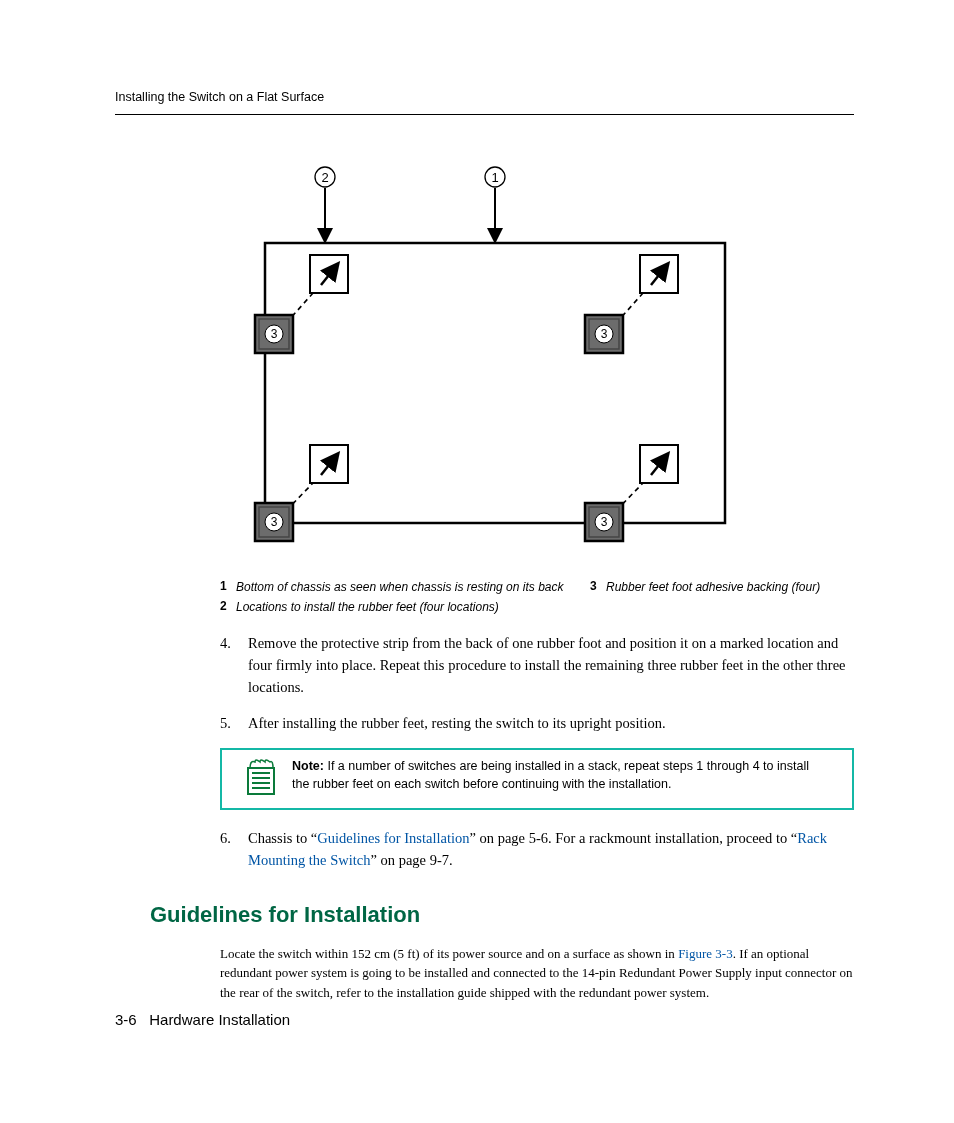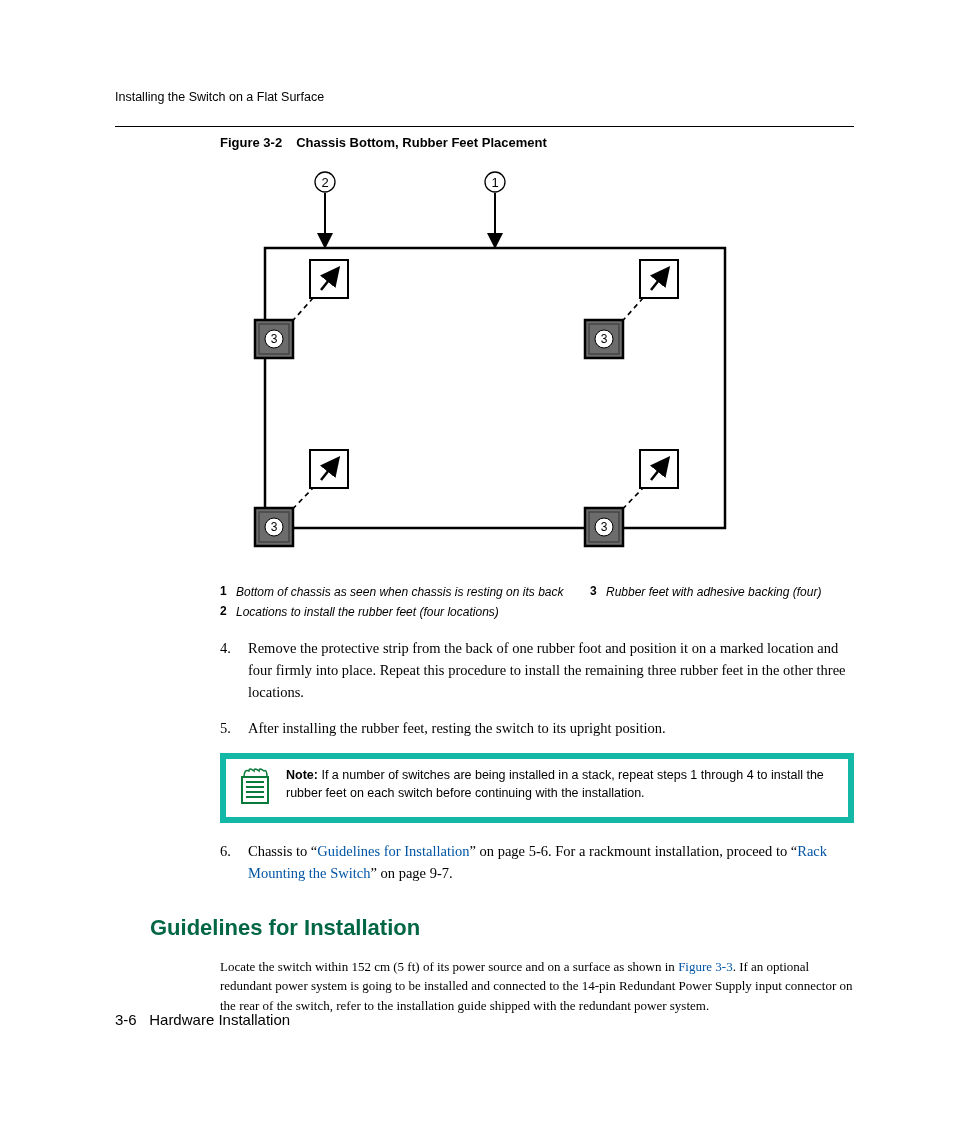--- a/index.html
+++ b/index.html
@@ -12,23 +12,23 @@
     height: 1123px;
     position: relative;
     box-sizing: border-box;
   }
   .page {
     padding: 90px 100px 40px 115px;
   }
   .section-header {
     font-family: Arial, Helvetica, sans-serif;
     font-size: 12.5px;
-    padding-bottom: 22px;
+    padding-bottom: 10px;
     border-bottom: 1px solid #000;
-    margin-bottom: 8px;
+    margin-bottom: 40px;
   }
   .fig-caption {
     font-family: Arial, Helvetica, sans-serif;
     font-weight: bold;
     font-size: 13px;
     margin-left: 105px;
     margin-bottom: 10px;
   }
   .fig-caption .label { margin-right: 14px; }
   .diagram-wrap {
@@ -54,22 +54,22 @@
     margin-bottom: 14px;
     font-family: "Palatino Linotype", Georgia, serif;
     font-size: 14.5px;
     line-height: 1.5;
   }
   .step-num { width: 28px; flex-shrink:0;}
   .step-text { flex: 1; }
   .note {
     margin-left: 105px;
     display: flex;
-    border: 6px solid #14b8a6;
-    padding: 8px 14px;
+    border: 2px solid #14b8a6;
+    padding: 8px 24px;
     margin-bottom: 18px;
     margin-top: 4px;
   }
   .note-icon { flex-shrink: 0; margin-right: 14px; }
   .note-text {
     font-family: Arial, Helvetica, sans-serif;
     font-size: 12.5px;
     line-height: 1.4;
   }
   .link { color: #0055a5; }
@@ -94,23 +94,20 @@
     font-size: 15px;
   }
 </style>
 </head>
 <body>
 
 <div class="page">
 
   <div class="section-header">Installing the Switch on a Flat Surface</div>
 
-  <div class="fig-caption">
-    <span class="label">Figure 3-2</span><span>Chassis Bottom, Rubber Feet Placement</span>
-  </div>
 
   <div class="diagram-wrap">
     <svg width="520" height="400" viewBox="0 0 520 400">
 
       <defs>
         <marker id="ah" markerWidth="8" markerHeight="8" refX="6" refY="4" orient="auto">
           <path d="M0,0 L8,4 L0,8 Z" fill="#000"></path>
         </marker>
       </defs>
 
@@ -168,21 +165,21 @@
     </svg>
   </div>
 
   <div class="legend">
     <div class="legend-item">
       <div class="legend-num">1</div>
       <div class="legend-text">Bottom of chassis as seen when chassis is resting on its back</div>
     </div>
     <div class="legend-item">
       <div class="legend-num">3</div>
-      <div class="legend-text">Rubber feet with adhesive backing (four)</div>
+      <div class="legend-text">Rubber feet foot adhesive backing (four)</div>
     </div>
     <div class="legend-item" style="grid-column:1;">
       <div class="legend-num">2</div>
       <div class="legend-text">Locations to install the rubber feet (four locations)</div>
     </div>
   </div>
 
   <div class="step">
     <div class="step-num">4.</div>
     <div class="step-text">Remove the protective strip from the back of one rubber foot and position it on a marked location and four firmly into place. Repeat this procedure to install the remaining three rubber feet in the other three locations.</div>

